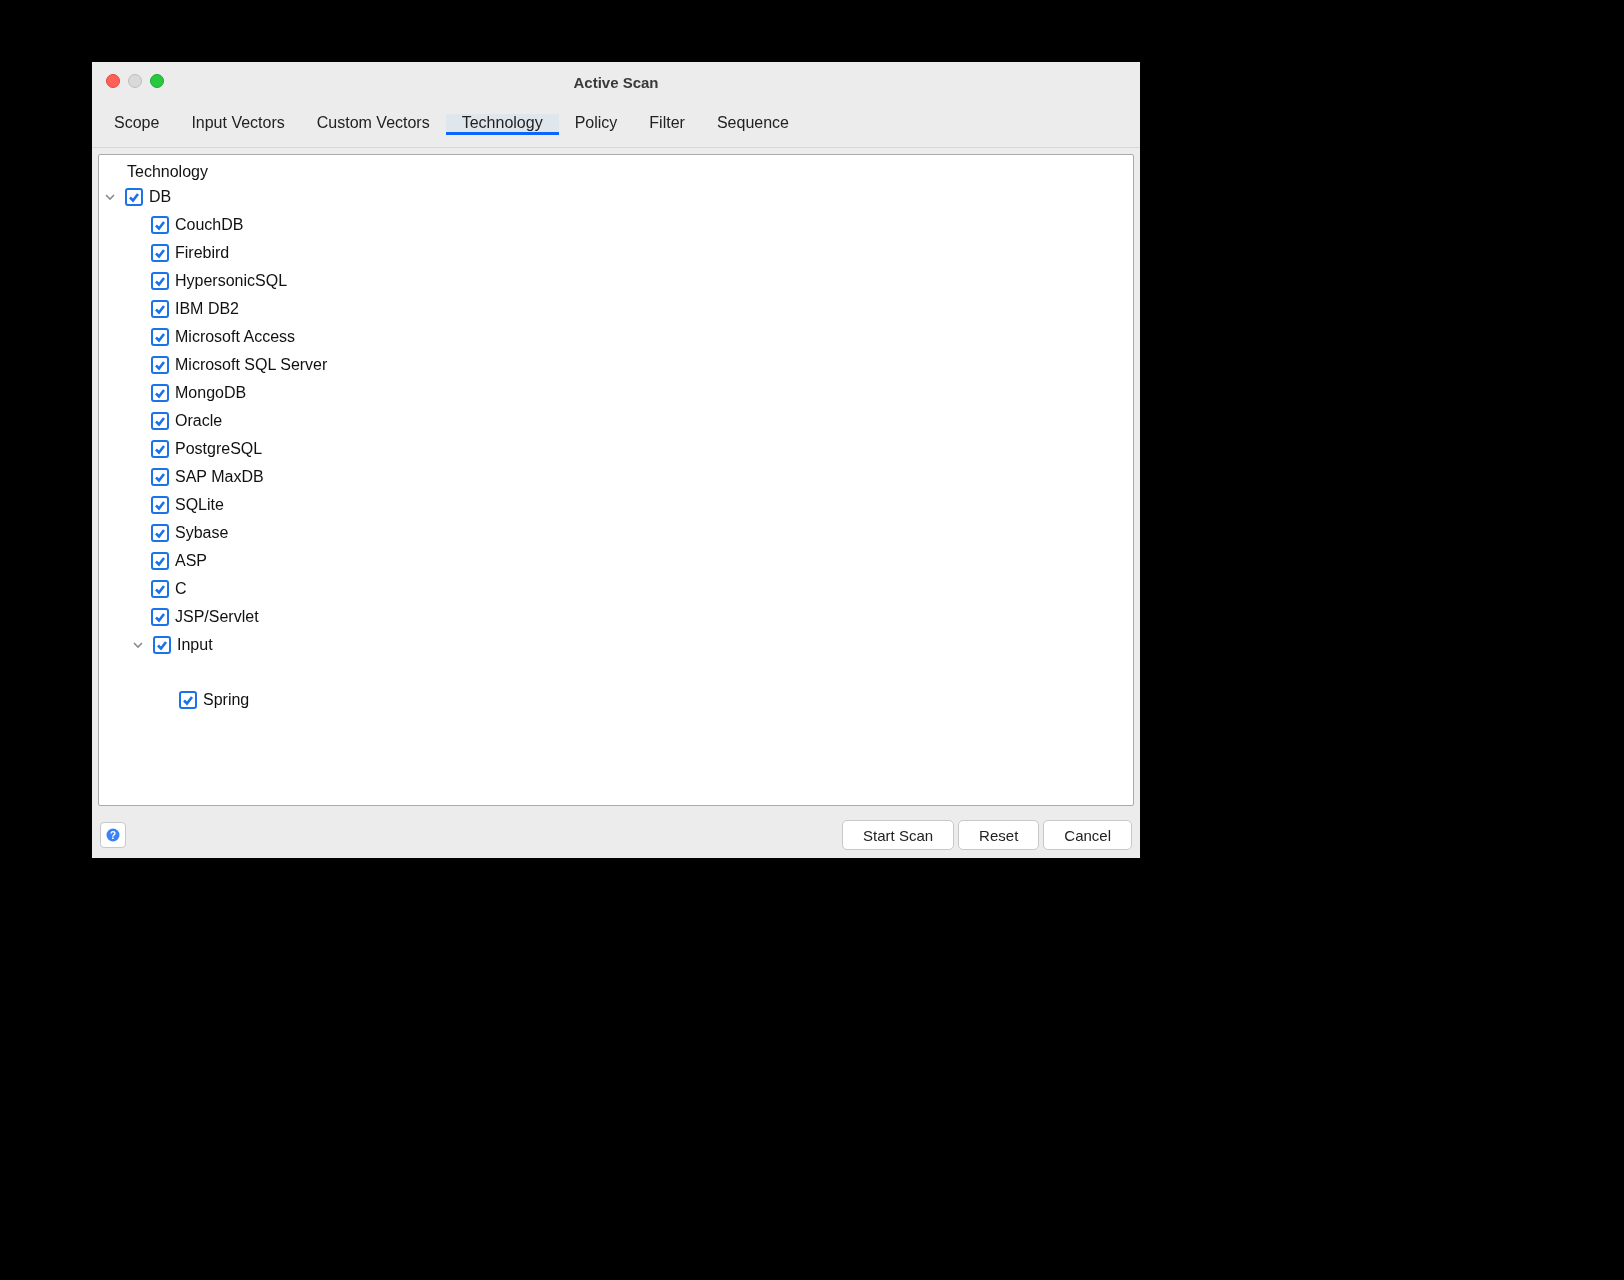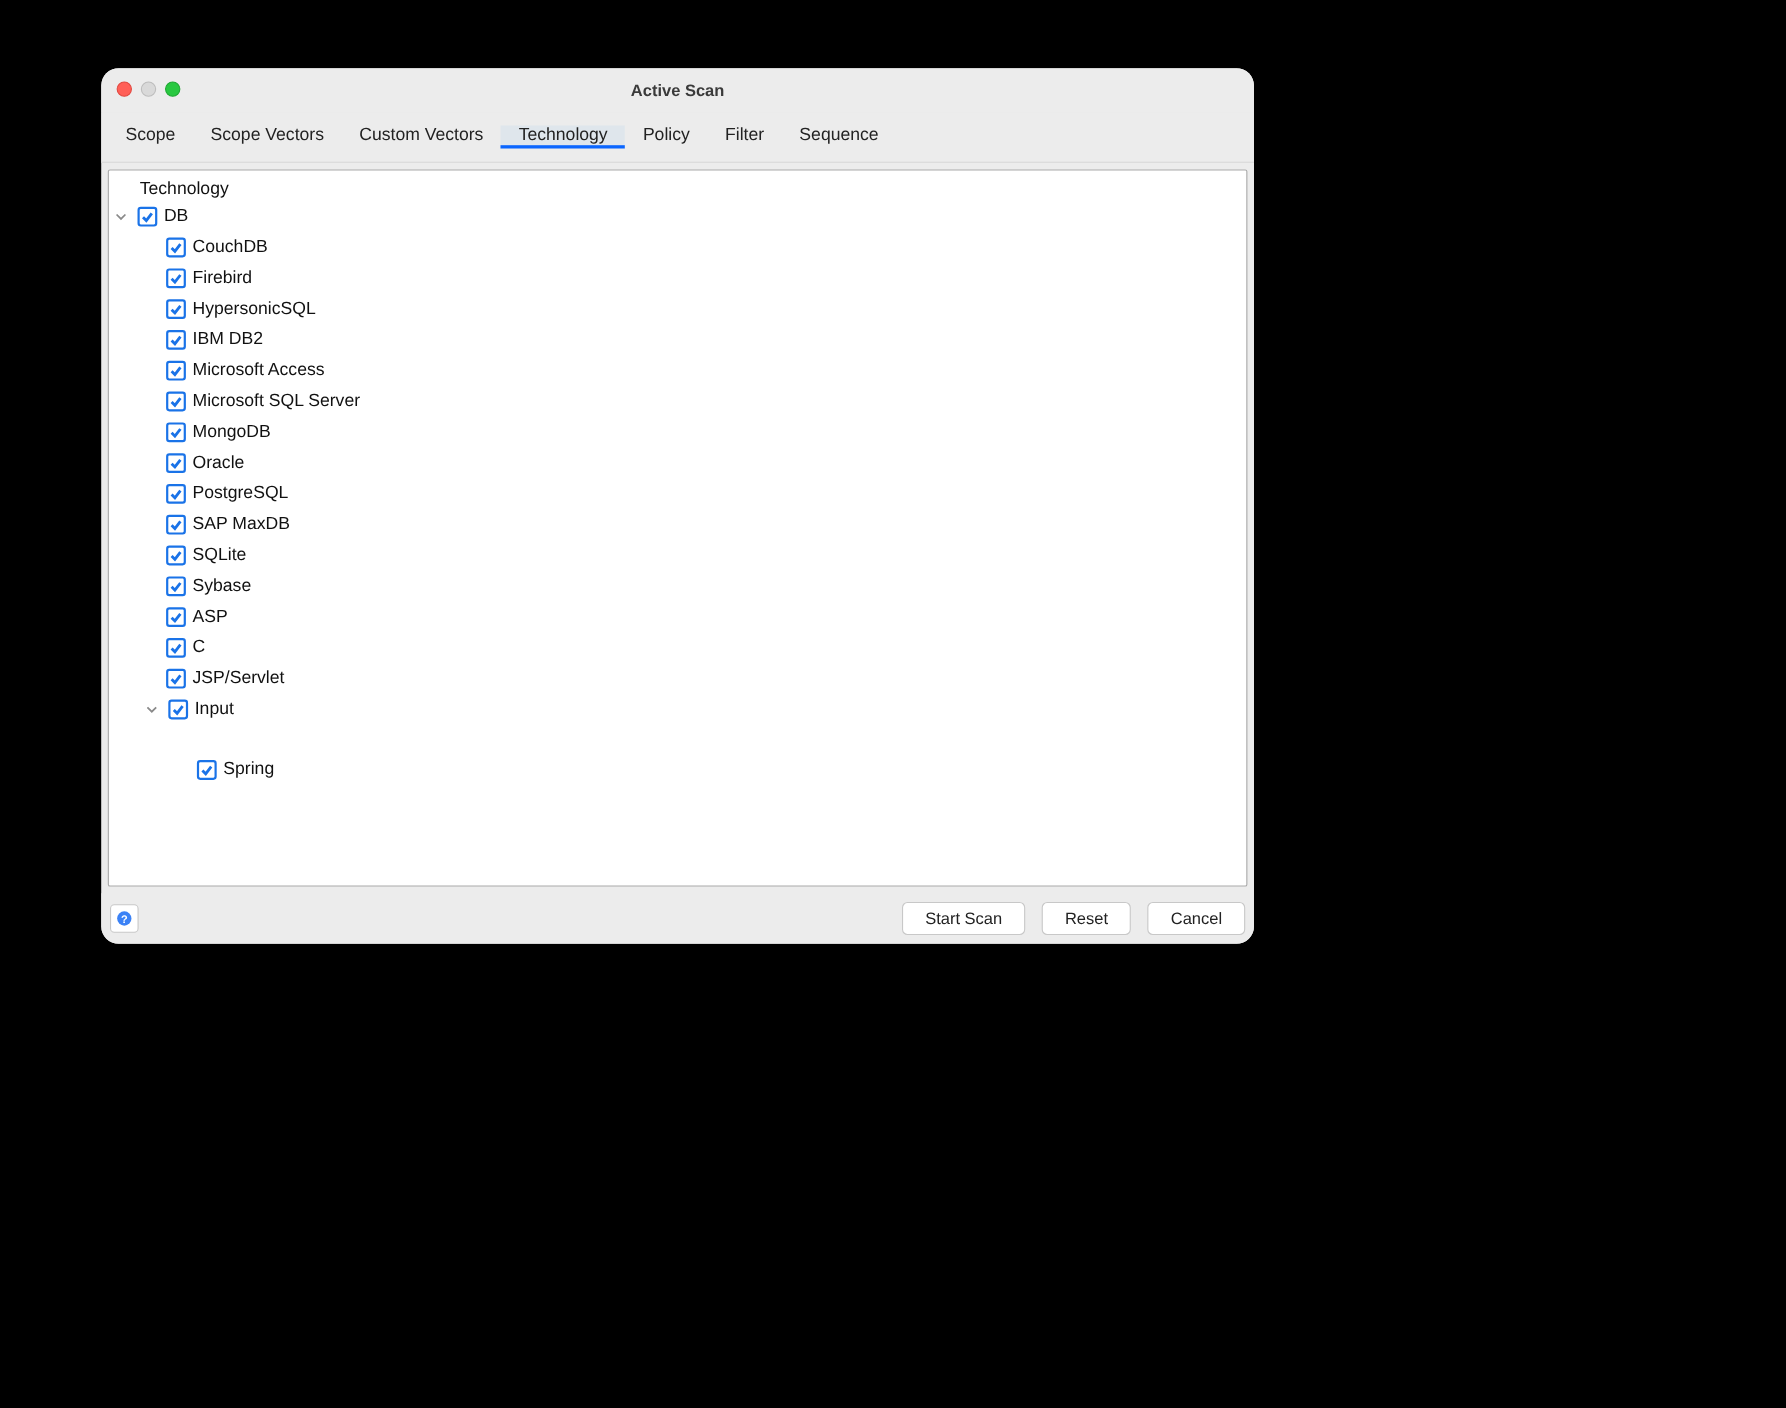--- a/index.html
+++ b/index.html
@@ -3,21 +3,21 @@
 <meta charset="utf-8">
 <style>
   * { box-sizing: border-box; margin: 0; padding: 0; }
   html, body { width: 1624px; height: 1280px; background: #000; font-family: -apple-system, "Helvetica Neue", Arial, sans-serif; }
   .stage { position: relative; width: 1624px; height: 1280px; }
   .window {
     position: absolute;
     left: 92px; top: 62px;
     width: 1048px; height: 796px;
     background: #ececec;
-    border-radius: 16px;
+    border-radius: 0;
     box-shadow: 0 20px 60px rgba(0,0,0,0.55);
     display: flex; flex-direction: column;
     overflow: hidden;
   }
   .titlebar {
     height: 40px;
     display: flex; align-items: center;
     position: relative;
     background: #ececec;
   }
@@ -114,42 +114,42 @@
   }
   .help-btn svg { width: 16px; height: 16px; }
   .spacer { flex: 1; }
   .footer-btn {
     height: 30px;
     padding: 0 20px;
     background: #fff;
     border: 1px solid #c8c8c8;
     border-radius: 5px;
     font-size: 15px; color: #222;
-    margin-left: 15px;
+    margin-left: 4px;
     display: flex; align-items: center;
     cursor: default;
   }
 </style>
 </head>
 <body>
 
 <div class="stage">
   <div class="window">
     <div class="titlebar">
       <div class="traffic">
         <div class="dot red"></div>
         <div class="dot yellow"></div>
         <div class="dot green"></div>
       </div>
       <div class="title">Active Scan</div>
     </div>
 
     <div class="tabbar" id="tabbar">
         <div class="tab">Scope</div>
-        <div class="tab">Scope Vectors</div>
+        <div class="tab">Input Vectors</div>
         <div class="tab">Custom Vectors</div>
         <div class="tab selected">Technology</div>
         <div class="tab">Policy</div>
         <div class="tab">Filter</div>
         <div class="tab">Sequence</div>
       </div>
 
     <div class="content">
       <div class="tree" id="tree">
           <div class="tree-root-label">Technology</div>

